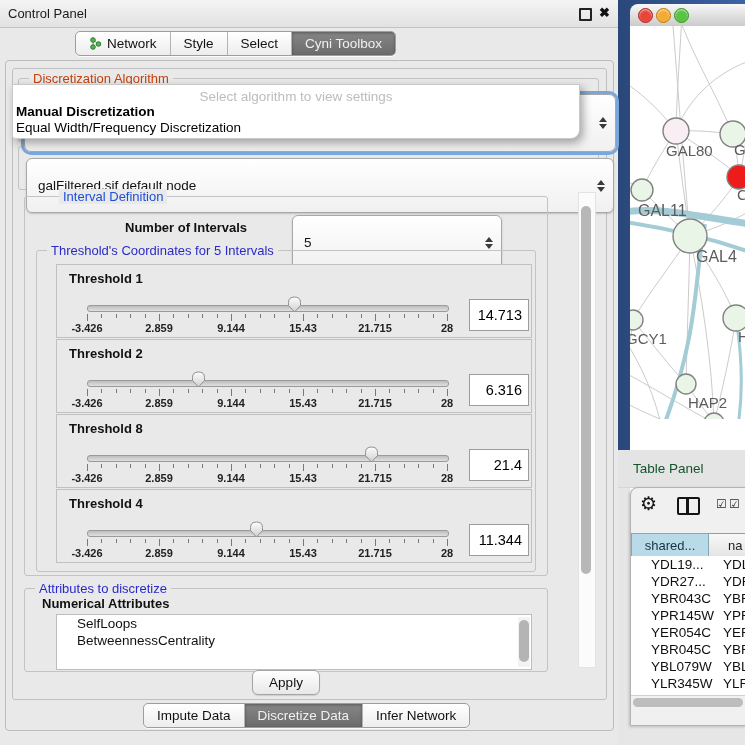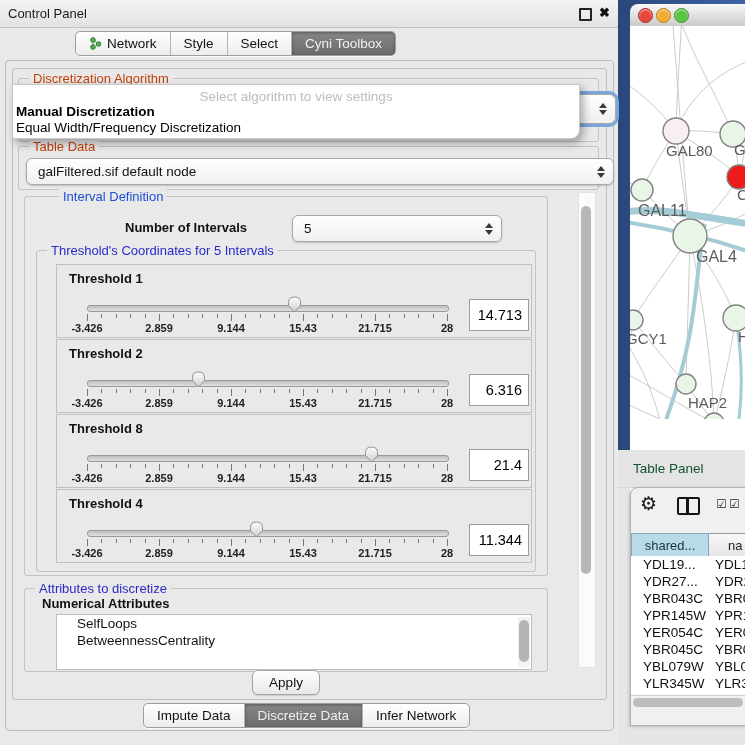--- a/index.html
+++ b/index.html
@@ -30,21 +30,21 @@
   .panel-inner{left:12px;top:68px;width:593px;height:630px;border:1px solid #c0c0c0;border-radius:3px;background:#e9e9e9;}
 
   .groupbox{border:1px solid #c3c3c3;border-radius:3px;}
   .legend{position:absolute;top:-8px;left:10px;background:#e9e9e9;padding:0 4px;font-size:13px;white-space:nowrap;}
   .legend.black{color:#c2410c;}
   .legend.green{color:#1d4ed8;margin-left:24px;}
   .legend.blue{color:#2a2ac8;}
 
   .combo{position:absolute;border:1px solid #a8a8a8;border-radius:6px;
     background:linear-gradient(#ffffff,#f0f0f0);box-shadow:0 1px 2px rgba(0,0,0,.18);
-    font-size:13.5px;color:#111;display:flex;align-items:center;padding:0 11px;}
+    font-size:13.5px;color:#111;display:flex;align-items:center;padding:14px 11px;}
   .combo .arrows{position:absolute;right:8px;top:50%;transform:translateY(-50%);}
   .arr-up{width:0;height:0;border-left:4px solid transparent;border-right:4px solid transparent;
     border-bottom:5px solid #3a3a3a;margin-bottom:2px;}
   .arr-dn{width:0;height:0;border-left:4px solid transparent;border-right:4px solid transparent;
     border-top:5px solid #3a3a3a;}
 
   
   #grp-discret{left:18px;top:78px;width:579px;height:62px;}
   #combo-algo{left:24px;top:94px;width:568px;height:28px;border-radius:7px;
     box-shadow:0 0 0 3px #79a7dc;z-index:2;}
@@ -107,21 +107,21 @@
   #tw-colicon{position:absolute;left:46px;top:9px;width:19px;height:14px;border:2.5px solid #141414;border-radius:2px;}
   #tw-colicon::after{content:"";position:absolute;left:7px;top:0;width:2.5px;height:14px;background:#141414;}
   .tw-check{position:absolute;top:9px;font-size:12px;color:#2a2a2a;}
   #tw-header{position:absolute;left:0;top:45px;width:130px;height:23px;display:flex;}
   .hdr-cell{height:100%;display:flex;align-items:center;justify-content:center;font-size:13px;color:#16323c;}
   .hdr-cell.hl{width:76px;background:#b9dbe9;border:1px solid #86a6b2;}
   .hdr-cell.plain{flex:1;justify-content:flex-start;padding-left:19px;color:#222;
     background:linear-gradient(#f8f8f8,#e4e4e4);border-top:1px solid #9a9a9a;border-bottom:1px solid #9a9a9a;}
   #tw-rows{position:absolute;left:0;top:68px;width:115px;height:139px;background:#fff;overflow:hidden;}
   .t-row{height:17px;line-height:17px;display:flex;font-size:13.5px;color:#101010;white-space:nowrap;}
-  .t-c1{width:72px;padding-left:12px;overflow:hidden;}
+  .t-c1{width:72px;padding-left:20px;overflow:hidden;}
   .t-c2{flex:1;overflow:hidden;}
   #tw-hscroll{position:absolute;left:0;top:207px;width:115px;height:13px;background:#f1f1f1;border-top:1px solid #cfcfcf;}
   #tw-hthumb{position:absolute;left:2px;top:2px;width:110px;height:9px;border-radius:5px;background:#bdbdbd;}
 </style>
 </head>
 <body>
 
 <svg width="0" height="0" style="position:absolute">
   <defs>
     <linearGradient id="thumbGrad" x1="0" y1="0" x2="0" y2="1">

